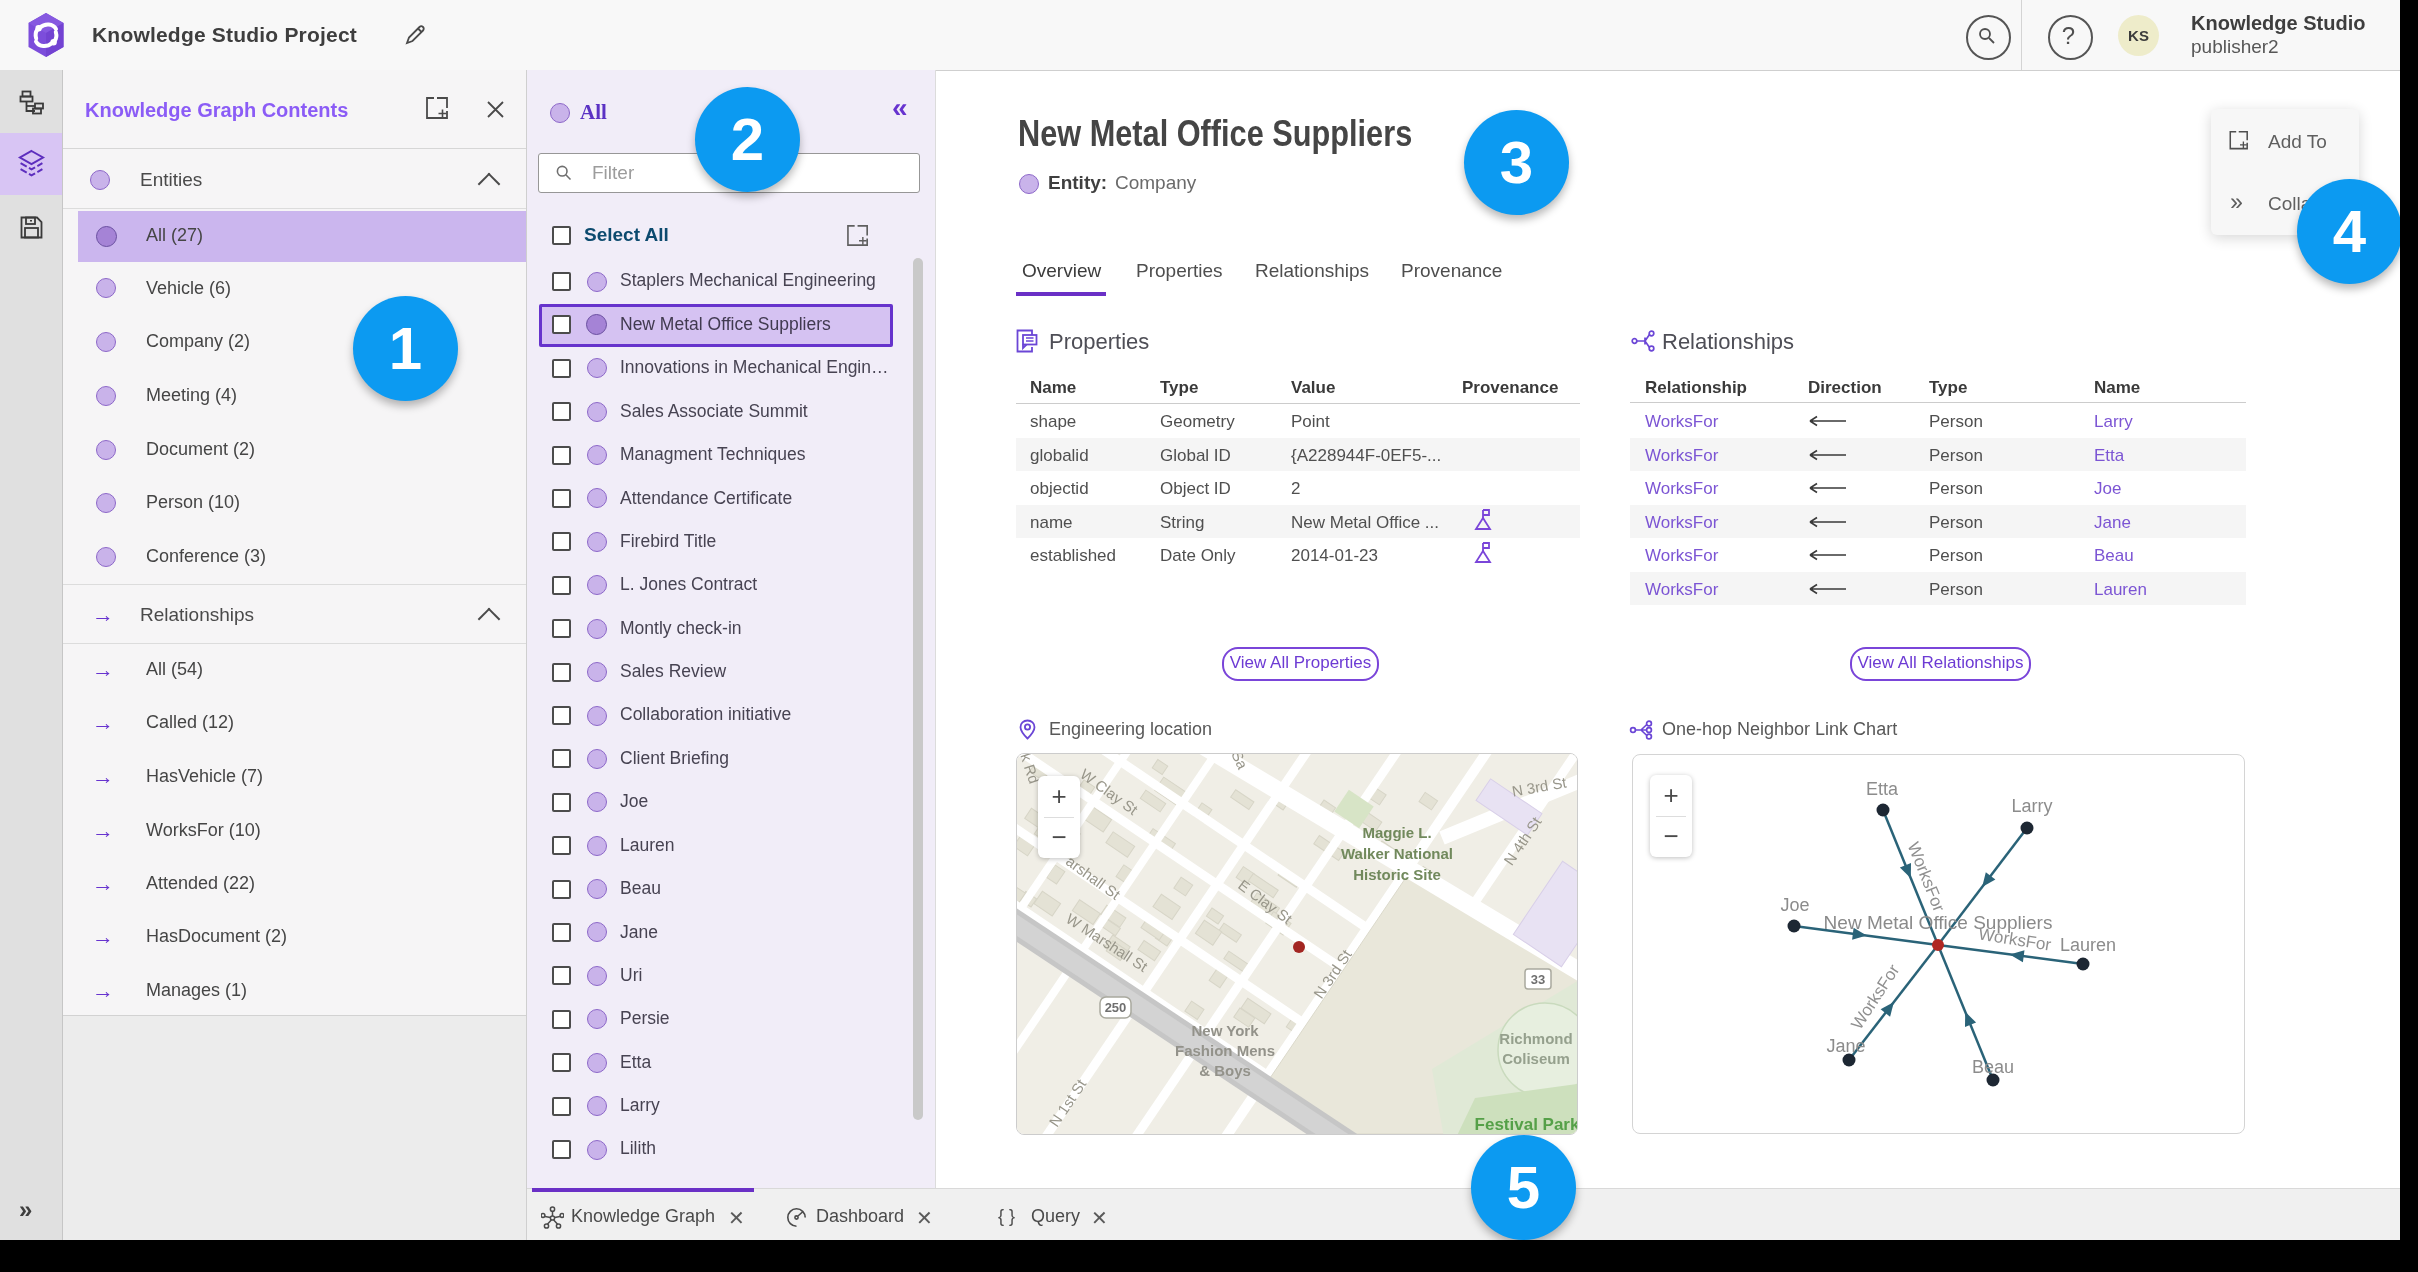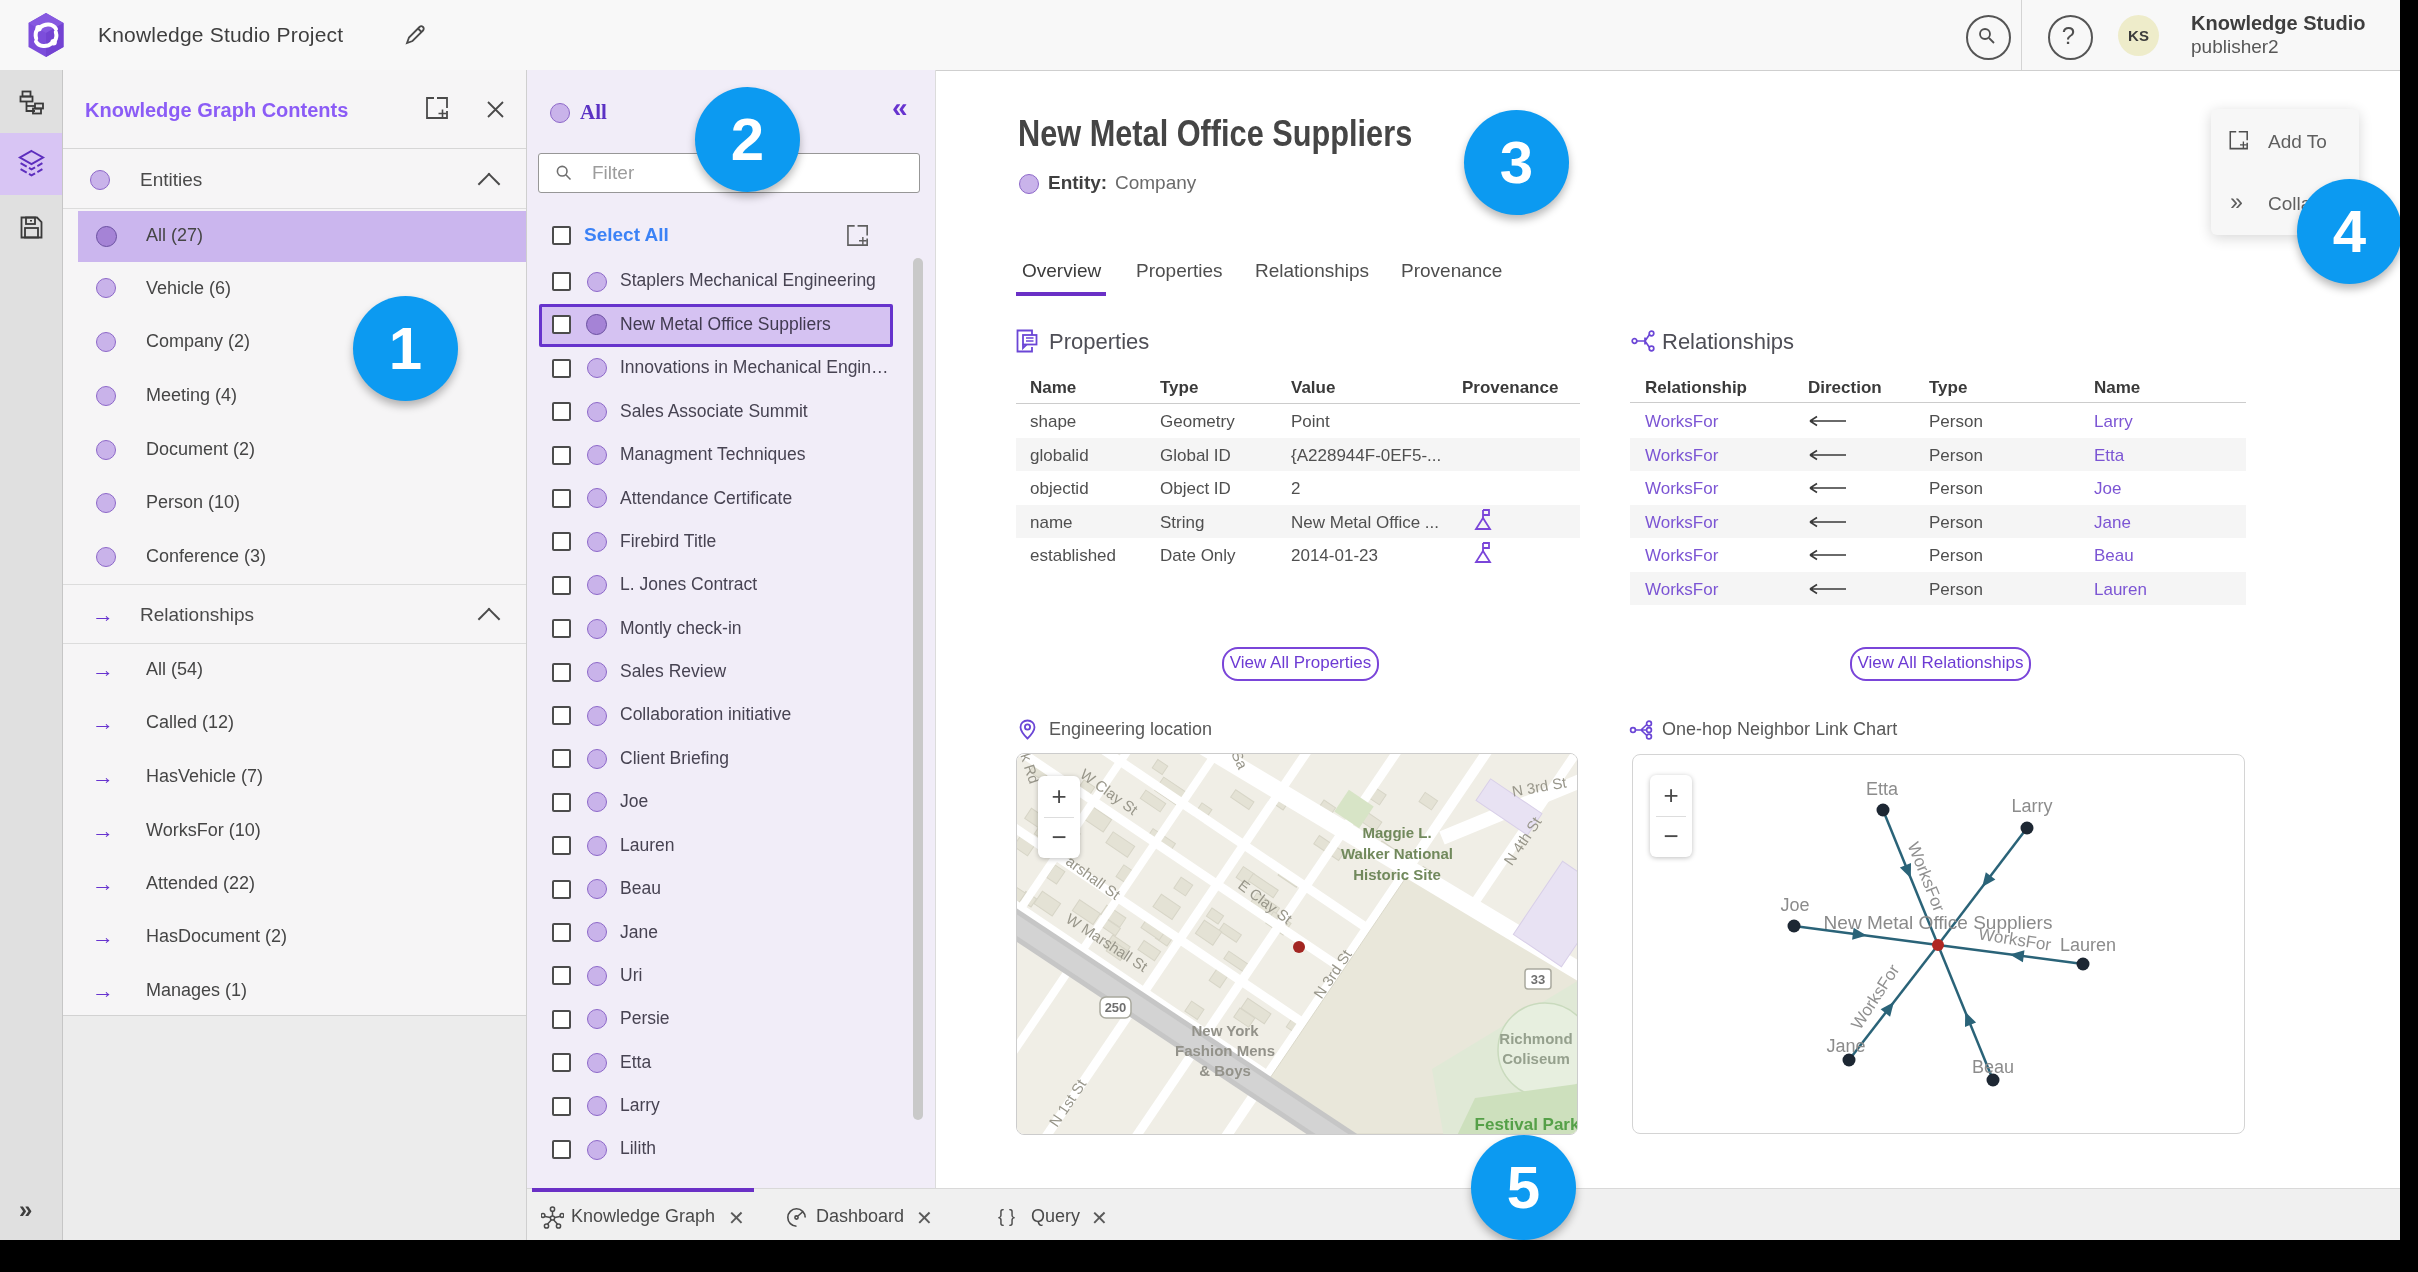--- a/index.html
+++ b/index.html
@@ -1,21 +1,21 @@
 <!DOCTYPE html>
 <html><head>
 <meta charset="utf-8">
 <style>
   html,body{margin:0;padding:0;}
   body{width:2418px;height:1272px;background:#000;font-family:"Liberation Sans",sans-serif;position:relative;overflow:hidden;}
   .abs{position:absolute;}
   .app{position:absolute;left:0;top:0;width:2400px;height:1240px;background:#fff;overflow:hidden;}
   
   .hdr{left:0;top:0;width:2400px;height:70px;background:#f8f8f8;border-bottom:1px solid #cfcfcf;}
-  .hdr-title{left:92px;top:23px;font-size:21px;font-weight:400;color:#3e3e3e;letter-spacing:.2px;margin-left:6px;}
+  .hdr-title{left:92px;top:23px;font-size:21px;font-weight:700;color:#3e3e3e;letter-spacing:.2px;}
   .circbtn{width:41px;height:41px;border:2px solid #555;border-radius:50%;background:#f8f8f8;}
   .avatar{width:41px;height:41px;border-radius:50%;background:#eeecca;color:#3c3c3c;font-size:15px;font-weight:700;text-align:center;line-height:41px;}
   .who1{font-size:20px;font-weight:700;color:#3e3e3e;}
   .who2{font-size:19px;color:#575757;}
   
   .rail{left:0;top:70px;width:62px;height:1170px;background:#e0e0e0;border-right:1px solid #c6c6c6;}
   .railsel{left:0;top:133px;width:62px;height:62px;background:#d8c5f4;}
   
   .p1{left:63px;top:70px;width:463px;height:1170px;background:#ececec;border-right:1px solid #cfcfcf;}
   .p1inner{left:63px;top:70px;width:463px;height:945px;background:#f6f5f6;border-bottom:1px solid #d2d2d2;}
@@ -173,21 +173,21 @@
 <div class="abs dot d-std" style="left:550px;top:103px;"></div>
 <div class="abs" style="left:580px;top:100px;font-size:21px;font-weight:700;color:#5b32c4;font-family:Liberation Serif, serif;">All</div>
 <div class="abs" style="left:892px;top:92px;font-size:28px;font-weight:700;color:#6733cf;">«</div>
 <div class="abs filter"></div>
 <svg class="abs" style="left:555px;top:164px;" width="18" height="18" viewBox="0 0 18 18" fill="none" stroke="#6f6f6f" stroke-width="1.6">
       <circle cx="7.2" cy="7.2" r="4.8"></circle>
       <path d="M10.8 10.8 L15.5 15.5"></path>
     </svg>
 <div class="abs" style="left:592px;top:162px;font-size:19px;color:#9c9c9c;">Filter</div>
 <div class="abs chk" style="left:552px;top:226px;"></div>
-<div class="abs" style="left:584px;top:224px;font-size:19px;font-weight:700;color:#3b82f6;">Select All</div>
+<div class="abs" style="left:584px;top:224px;font-size:19px;font-weight:700;color:#0c4a6e;">Select All</div>
 <svg class="abs" style="left:846px;top:224px;" width="26" height="25" viewBox="0 0 27 26" fill="none" stroke="#5f5f5f" stroke-width="1.7">
       <path d="M9 2 L2 2 L2 22 L22 22 L22 15"></path>
       <path d="M12 2 L22 2 L22 12"></path>
       <path d="M17.5 13.5 L17.5 21.5 M13.5 17.5 L21.5 17.5" stroke-width="1.5"></path>
     </svg>
 <div class="abs chk" style="left:552px;top:272px;"></div>
 <div class="abs dot d-std" style="left:587px;top:272px;"></div>
 <div class="abs p2row" style="left:620px;top:270px;text-align:center;">Staplers Mechanical Engineering</div>
 <div class="abs selitem"></div>
 <div class="abs chk" style="left:552px;top:315px;"></div>

